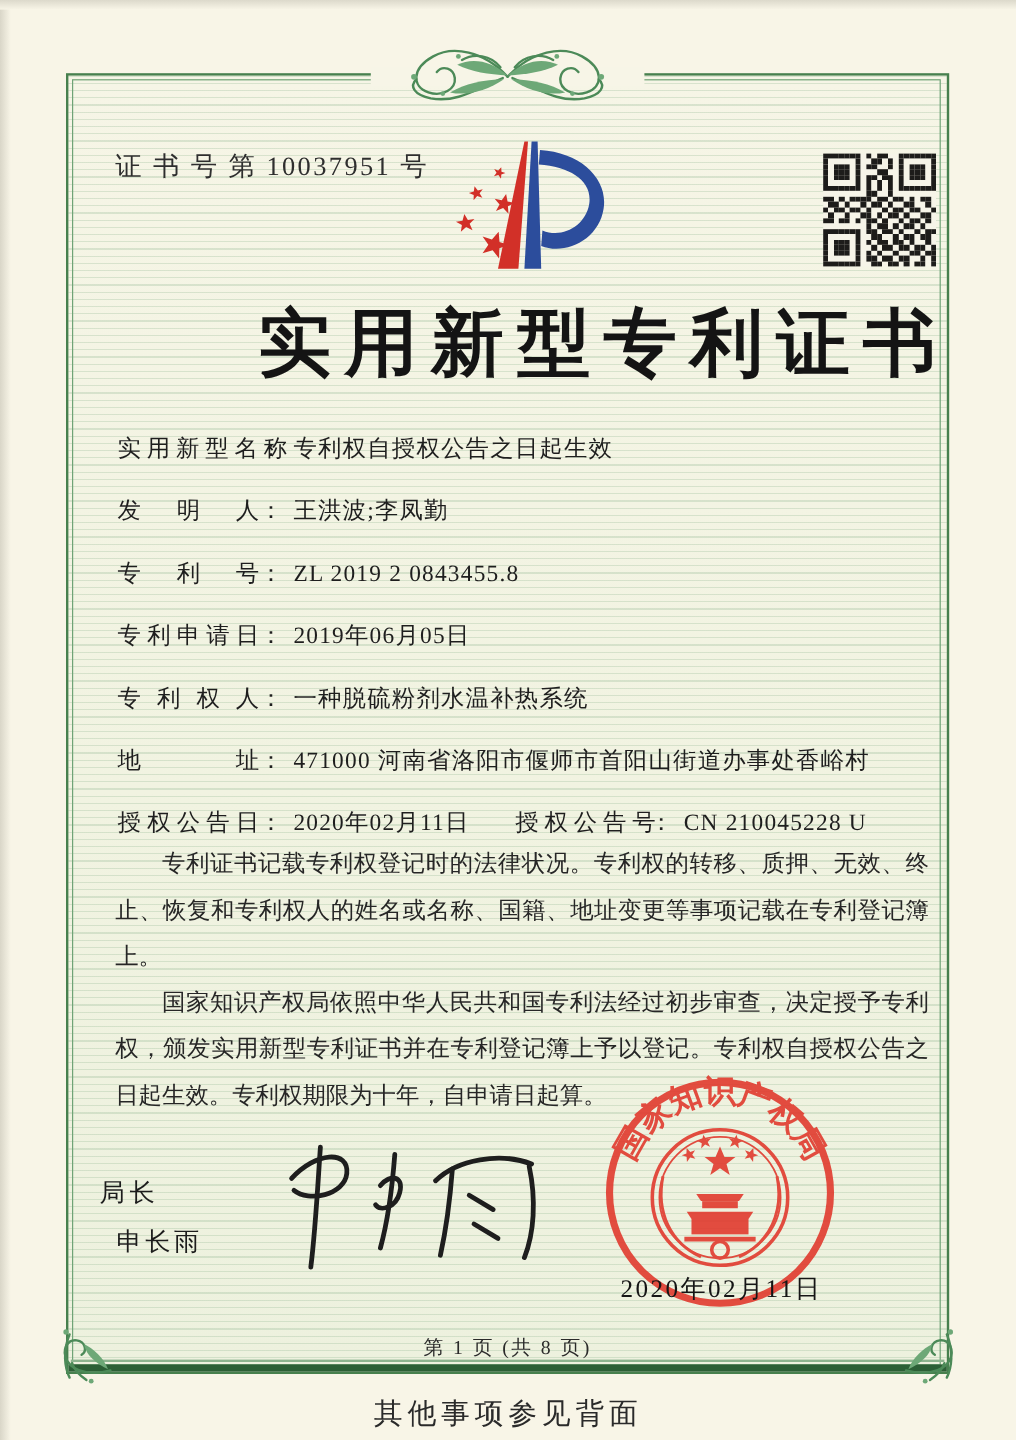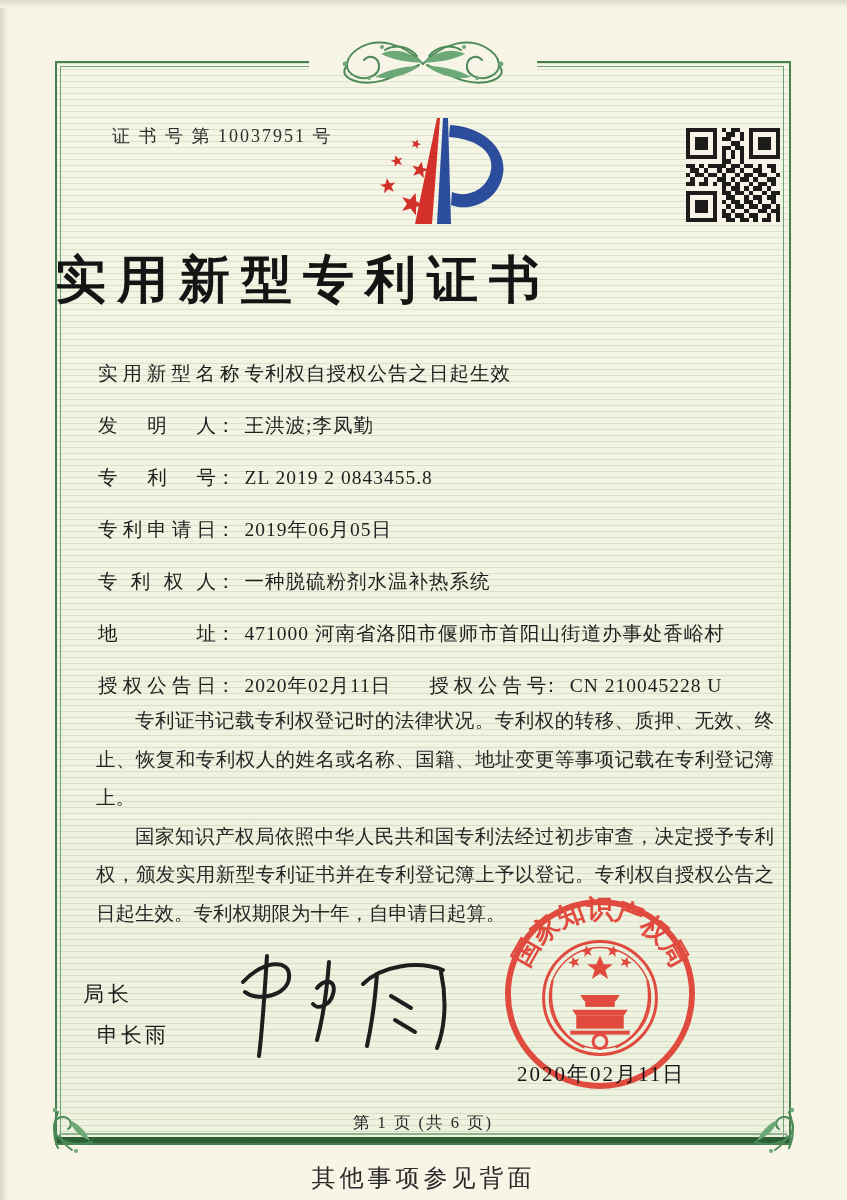--- a/index.html
+++ b/index.html
@@ -12,23 +12,23 @@
   
   .frame-bg{position:absolute;left:57px;top:63px;width:732px;height:1080px;
         background:
           repeating-linear-gradient(180deg, rgba(148,184,148,.30) 0px, rgba(148,184,148,.30) 1px, rgba(0,0,0,0) 1px, rgba(0,0,0,0) 6px),
           linear-gradient(180deg,#f6f5e6 0%,#f1f3e1 55%,#edf1de 100%);}
   .frame-outer{position:absolute;left:55px;top:61px;width:732px;height:1080px;border:2px solid #47804e;}
   .frame-inner{position:absolute;left:60px;top:66px;width:722px;height:1070px;border:1px solid #6fa376;}
   .frame-bottom-light{position:absolute;left:59px;top:1133px;width:728px;height:2px;background:#8db48f;}
   .frame-bottom-bar{position:absolute;left:57px;top:1137px;width:732px;height:6px;background:#2c5f36;}
 
-  .cert-no{position:absolute;left:112px;top:124px;font-size:18px;letter-spacing:2px;color:#2e2e2e;}
-  .title{position:absolute;left:55px;top:246px;width:736px;text-align:left;
-         font-size:51px;font-weight:700;letter-spacing:11px;color:#141414;}
+  .cert-no{position:absolute;left:96px;top:124px;font-size:22px;letter-spacing:2px;color:#2e2e2e;}
+  .title{position:absolute;left:55px;top:246px;width:736px;text-align:right;
+         font-size:61px;font-weight:700;letter-spacing:11px;color:#141414;}
 
   .logo{position:absolute;left:352px;top:112px;}
   .qr{position:absolute;left:686px;top:128px;width:94px;height:94px;
       display:grid;grid-template-columns:repeat(21,1fr);grid-template-rows:repeat(21,1fr);background:#f6f4e8;}
   .qr div{width:100%;height:100%;}
   .qr .on{background:#1d1c1a;}
 
   .fields{position:absolute;left:98px;top:360px;width:680px;}
   .frow{display:flex;align-items:baseline;height:52px;font-size:19.5px;color:#1e1e1e;}
   .flabel{display:inline-block;width:118px;text-align:justify;text-align-last:justify;white-space:nowrap;}
@@ -679,16 +679,16 @@
         <rect x="85" y="107" width="30" height="6"></rect>
         <path d="M72,116 L128,116 L124,122 L76,122 Z"></path>
         <rect x="76" y="122" width="48" height="13"></rect>
         <rect x="70" y="137" width="60" height="4"></rect>
         <circle cx="100" cy="148" r="7" fill="none" stroke="#e03a2e" stroke-width="3"></circle>
       </g>
     </g>
   </svg>
   <div class="seal-date">2020年02月11日</div>
 
-  <div class="page-info">第 1 页 (共 6 页)</div>
+  <div class="page-info">第 1 页 (共 8 页)</div>
   <div class="back-note">其他事项参见背面</div>
 
 </div>
 
 </body></html>

